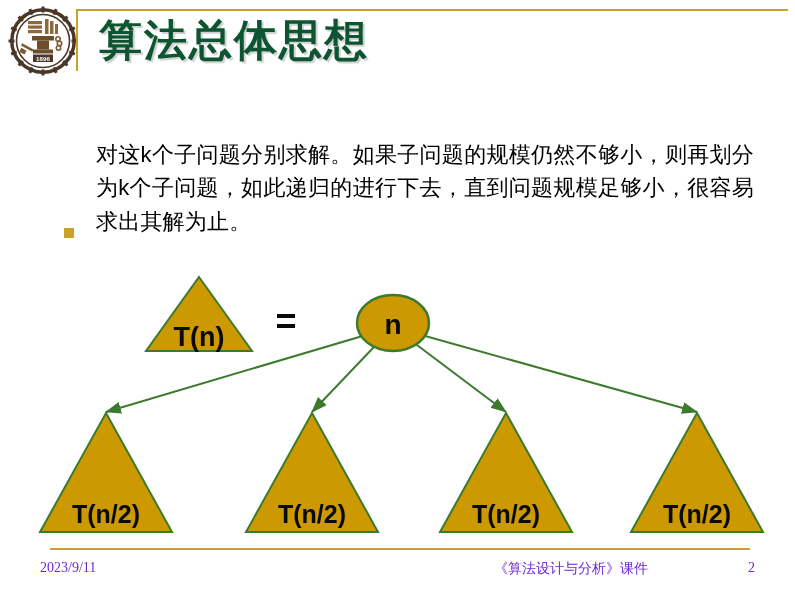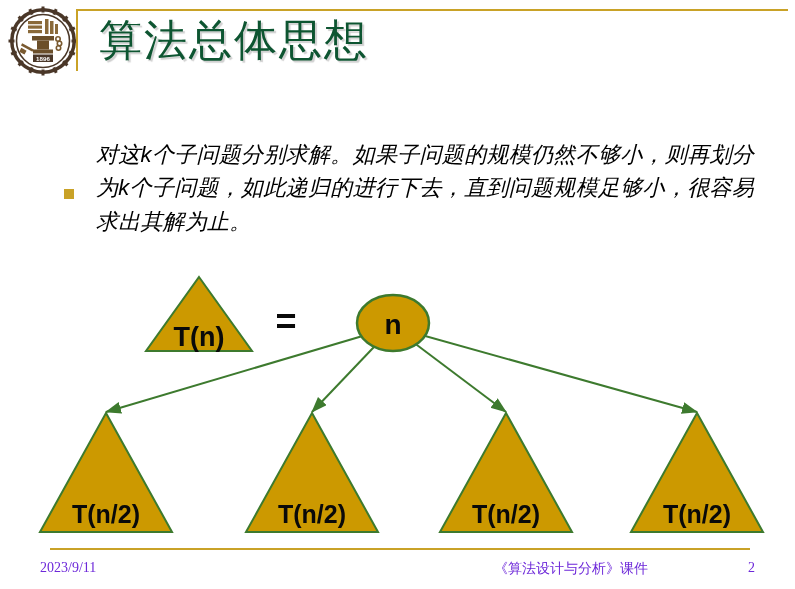--- a/index.html
+++ b/index.html
@@ -40,37 +40,36 @@
     top: 9px;
     width: 2px;
     height: 62px;
     background: #c9a227;
   }
   .slide-title {
     position: absolute;
     left: 99px;
     top: 18px;
     font-size: 43px;
-    font-weight: normal;
+    font-weight: bold;
     color: #0d5531;
     letter-spacing: 2px;
     line-height: 1.05;
     text-shadow: 2px 2px 1px rgba(150,150,150,0.45);
     white-space: nowrap;
   }
 
   
   .bullet-row {
     position: absolute;
     left: 64px;
     top: 138px;
     width: 690px;
     display: flex;
-    align-items: center;
-    font-style: italic;
+    align-items: flex-end;
   }
   .bullet-marker {
     width: 10px;
     height: 10px;
     background: #c9a227;
     margin-top: 11px;
     margin-right: 22px;
     flex: 0 0 auto;
   }
   .bullet-text {

